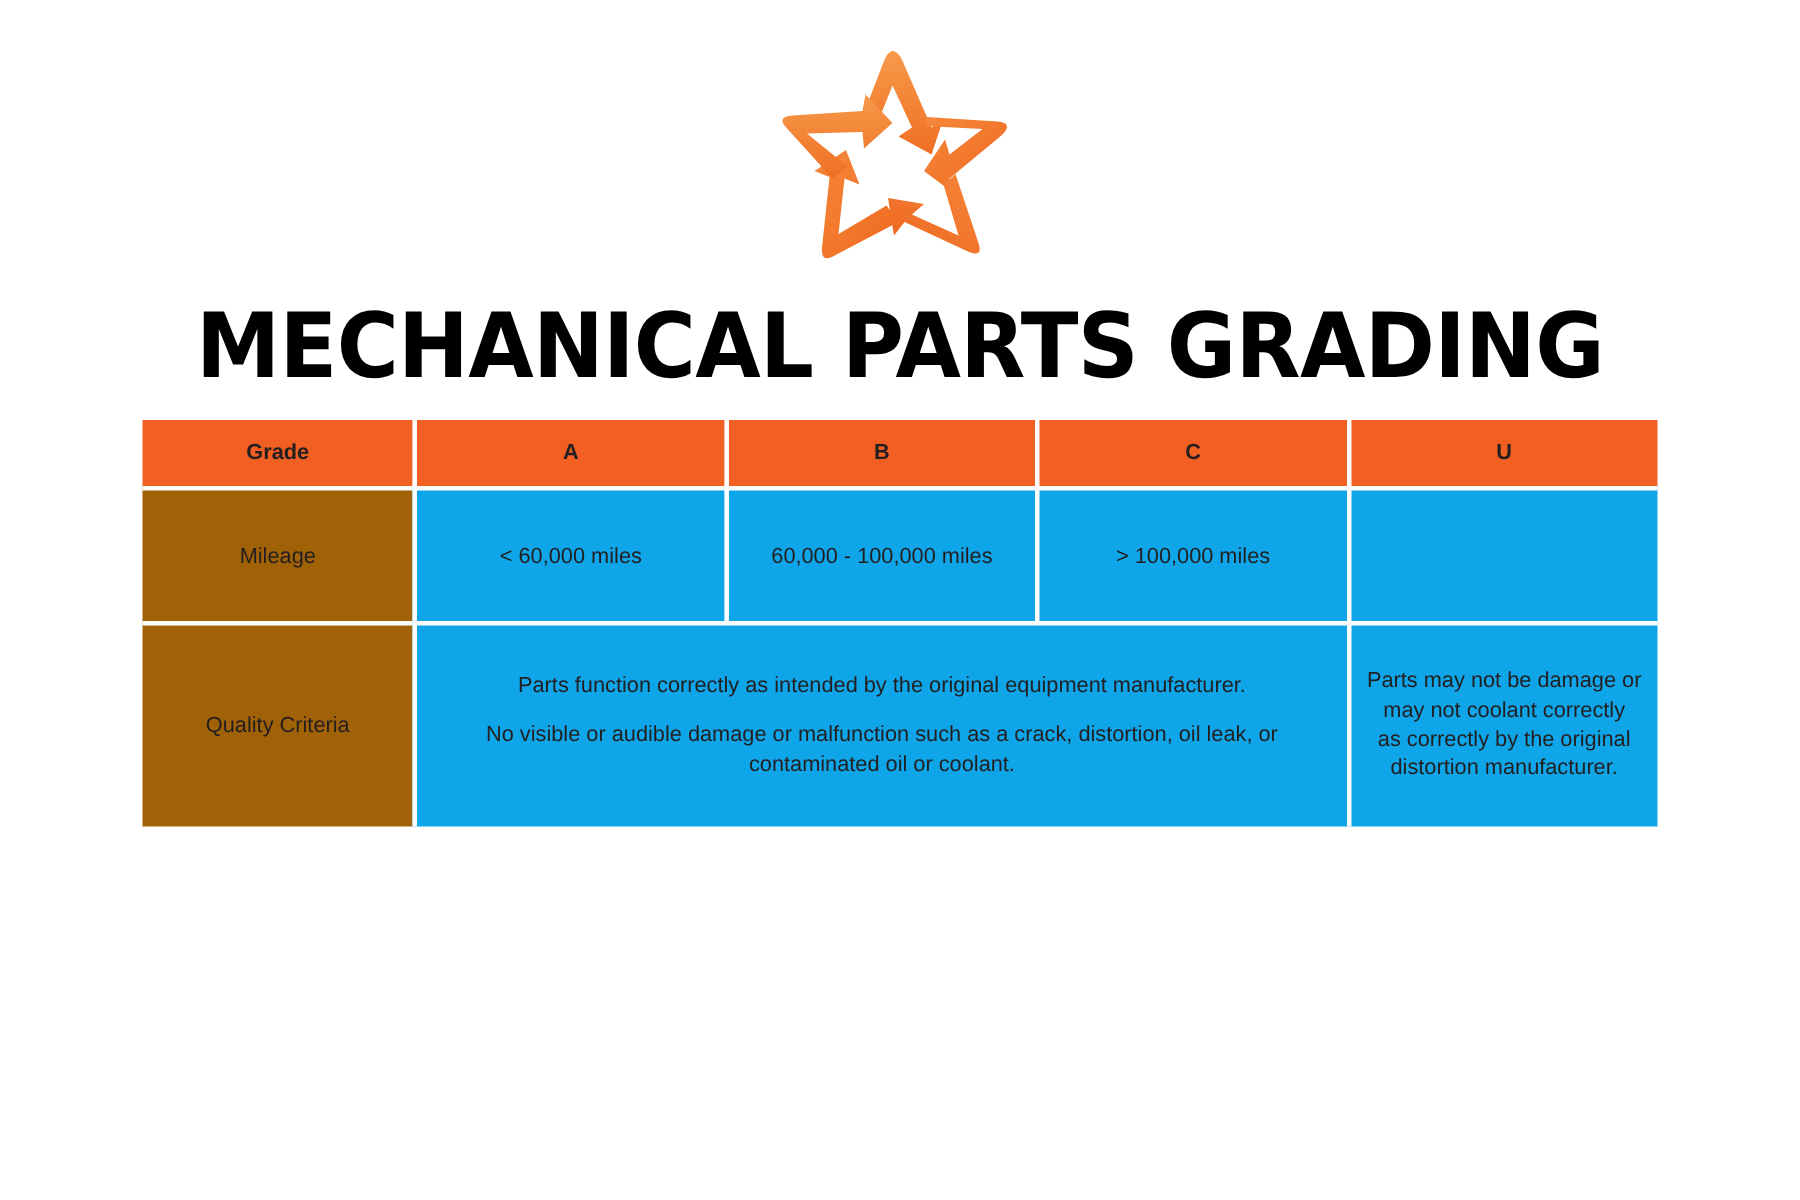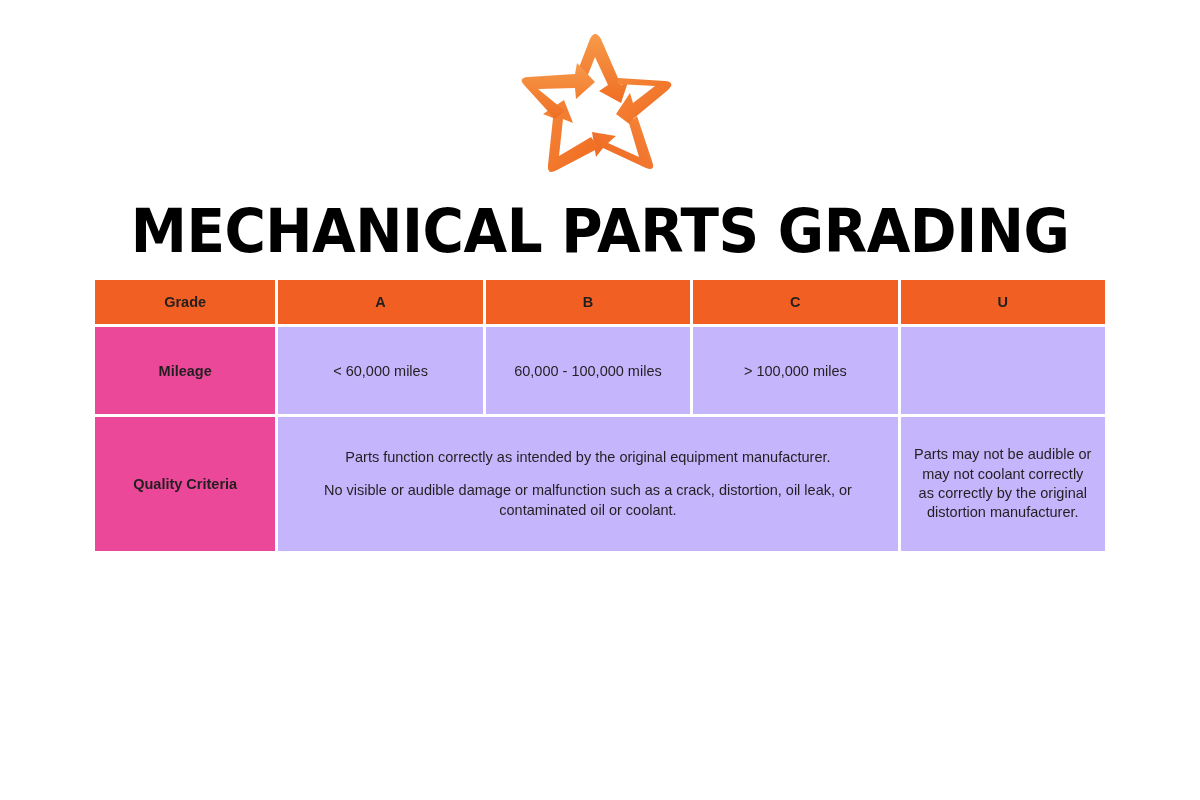--- a/index.html
+++ b/index.html
@@ -96,27 +96,27 @@
   .c-grade  { width: 207px; }
 
   .hdr {
     background: #f15f22;
     height: 44px;
     font-size: 14.5px;
     font-weight: bold;
     font-family: "Liberation Sans", sans-serif;
   }
   .rowlabel {
-    background: #ec4899;
+    background: #a16207;
     font-size: 14.5px;
-    font-weight: bold;
+    font-weight: normal;
     font-family: "Liberation Sans", sans-serif;
   }
   .body-cell {
-    background: #c4b5fd;
+    background: #0ea5e9;
     font-size: 14.5px;
     font-family: "Liberation Sans", sans-serif;
   }
   .row-mileage td { height: 87px; }
   .row-quality td { height: 134px; }
 
   
   .sep-l { border-left: 3px solid #ffffff; }
   .sep-t { border-top: 3px solid #ffffff; }
 
@@ -199,21 +199,21 @@
       <td class="body-cell sep-l sep-t"></td>
     </tr>
 
     <tr class="row-quality">
       <td class="rowlabel sep-t">Quality Criteria</td>
       <td class="body-cell sep-l sep-t qc-block" colspan="3">
         <p>Parts function correctly as intended by the original equipment manufacturer.</p>
         <p>No visible or audible damage or malfunction such as a crack, distortion, oil leak, or contaminated oil or coolant.</p>
       </td>
       <td class="body-cell sep-l sep-t qc-u">
-        <p>Parts may not be audible or</p>
+        <p>Parts may not be damage or</p>
         <p>may not coolant correctly</p>
         <p>as correctly by the original</p>
         <p>distortion manufacturer.</p>
       </td>
     </tr>
 
   </tbody>
 </table>
 
 </body></html>

